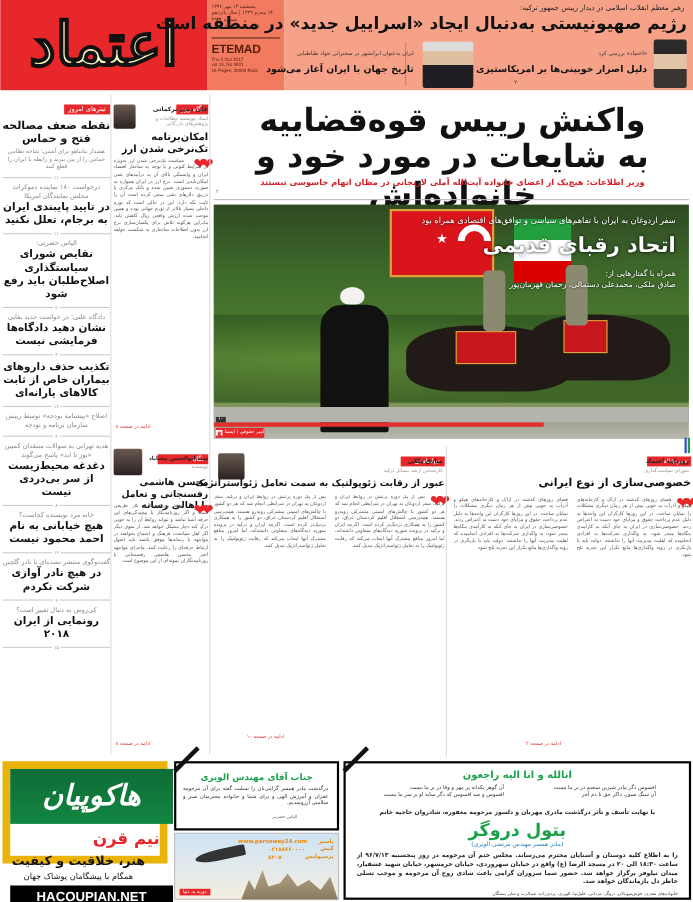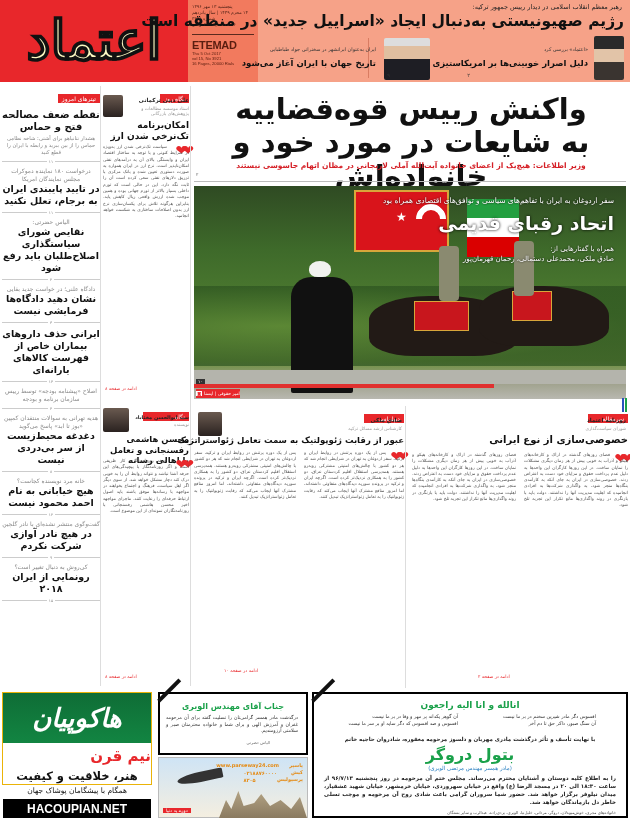--- a/index.html
+++ b/index.html
@@ -51,21 +51,21 @@
 .cont{font-size:4.5px;color:#e8272b}
 .col-h{font-weight:bold;color:#111;line-height:1.25}
 
 #left-col{left:2px;top:86px;width:98px;height:600px}
 .lnote-kicker{font-size:6px;color:#888;text-align:center;line-height:8px}
 .lnote-head{font-size:9.5px;font-weight:bold;color:#111;text-align:center;line-height:12px}
 .lsep{display:flex;align-items:center;gap:2px;font-size:4px;color:#888;margin:3px 0}
 .lsep:before,.lsep:after{content:"";flex:1;border-top:1px solid #ccc}
 
 .ad-border{border:2px solid #000000;border-radius:0}
-#hako{left:2px;top:692px;width:150px;height:93px;background:#fff;border:1px solid #eab308}
+#hako{left:2px;top:692px;width:150px;height:93px;background:#fff;border:7px solid #eab308}
 #hako-top{left:0;top:0;width:148px;height:50px;background:linear-gradient(180deg,#0f6d36,#128542);display:flex;align-items:center;justify-content:center}
 #hako-logo{font-size:26px;font-weight:bold;color:#fff;font-style:italic}
 #hako-nim{top:54px;width:148px;text-align:right;font-size:15px;font-weight:bold;color:#e8272b}
 #hako-h1{top:76px;width:148px;text-align:center;font-size:11.5px;font-weight:bold;color:#111}
 #hako-h2{top:93px;width:148px;text-align:center;font-size:7.5px;color:#111}
 #hako-url{left:0;top:106px;width:148px;height:19px;background:#000000;color:#fff;font-family:"Liberation Sans",sans-serif;font-weight:bold;font-size:12px;display:flex;align-items:center;justify-content:center;direction:ltr}
 #condol1{left:158px;top:692px;width:150px;height:63px;background:#fff}
 #condol1-h{top:8px;width:146px;text-align:center;font-size:8px;font-weight:bold;color:#1aa14a}
 #condol1-t{top:21px;right:8px;width:132px;font-size:4.8px;line-height:6.5px;color:#333;text-align:justify}
 #condol1-s{top:46px;right:36px;font-size:4px;color:#666}
@@ -177,21 +177,21 @@
     <div class="lnote-kicker">الیاس حضرتی:</div>
     <div class="lnote-head">نقایص شورای سیاستگذاری اصلاح‌طلبان باید رفع شود</div>
     <div class="lsep">۲</div>
   </div>
   <div>
     <div class="lnote-kicker">دادگاه علنی؛ در خواست جدید بقایی</div>
     <div class="lnote-head">نشان دهید دادگاه‌ها فرمایشی نیست</div>
     <div class="lsep">۳</div>
   </div>
   <div>
-    <div class="lnote-head">ایرانی حذف داروهای بیماران خاص از فهرست کالاهای یارانه‌ای</div>
+    <div class="lnote-head">تکذیب حذف داروهای بیماران خاص از ثابت کالاهای یارانه‌ای</div>
     <div class="lsep">۱۴</div>
   </div>
   <div>
     <div class="lnote-kicker">اصلاح «پیشنامه بودجه» توسط رییس سازمان برنامه و بودجه</div>
     <div class="lsep">۴</div>
   </div>
   <div>
     <div class="lnote-kicker">هدیه تهرانی به سوالات منتقدان کمپین «بوز تا ابد» پاسخ می‌گوید</div>
     <div class="lnote-head">دغدغه محیط‌زیست از سر بی‌دردی نیست</div>
     <div class="lsep">۸</div>

